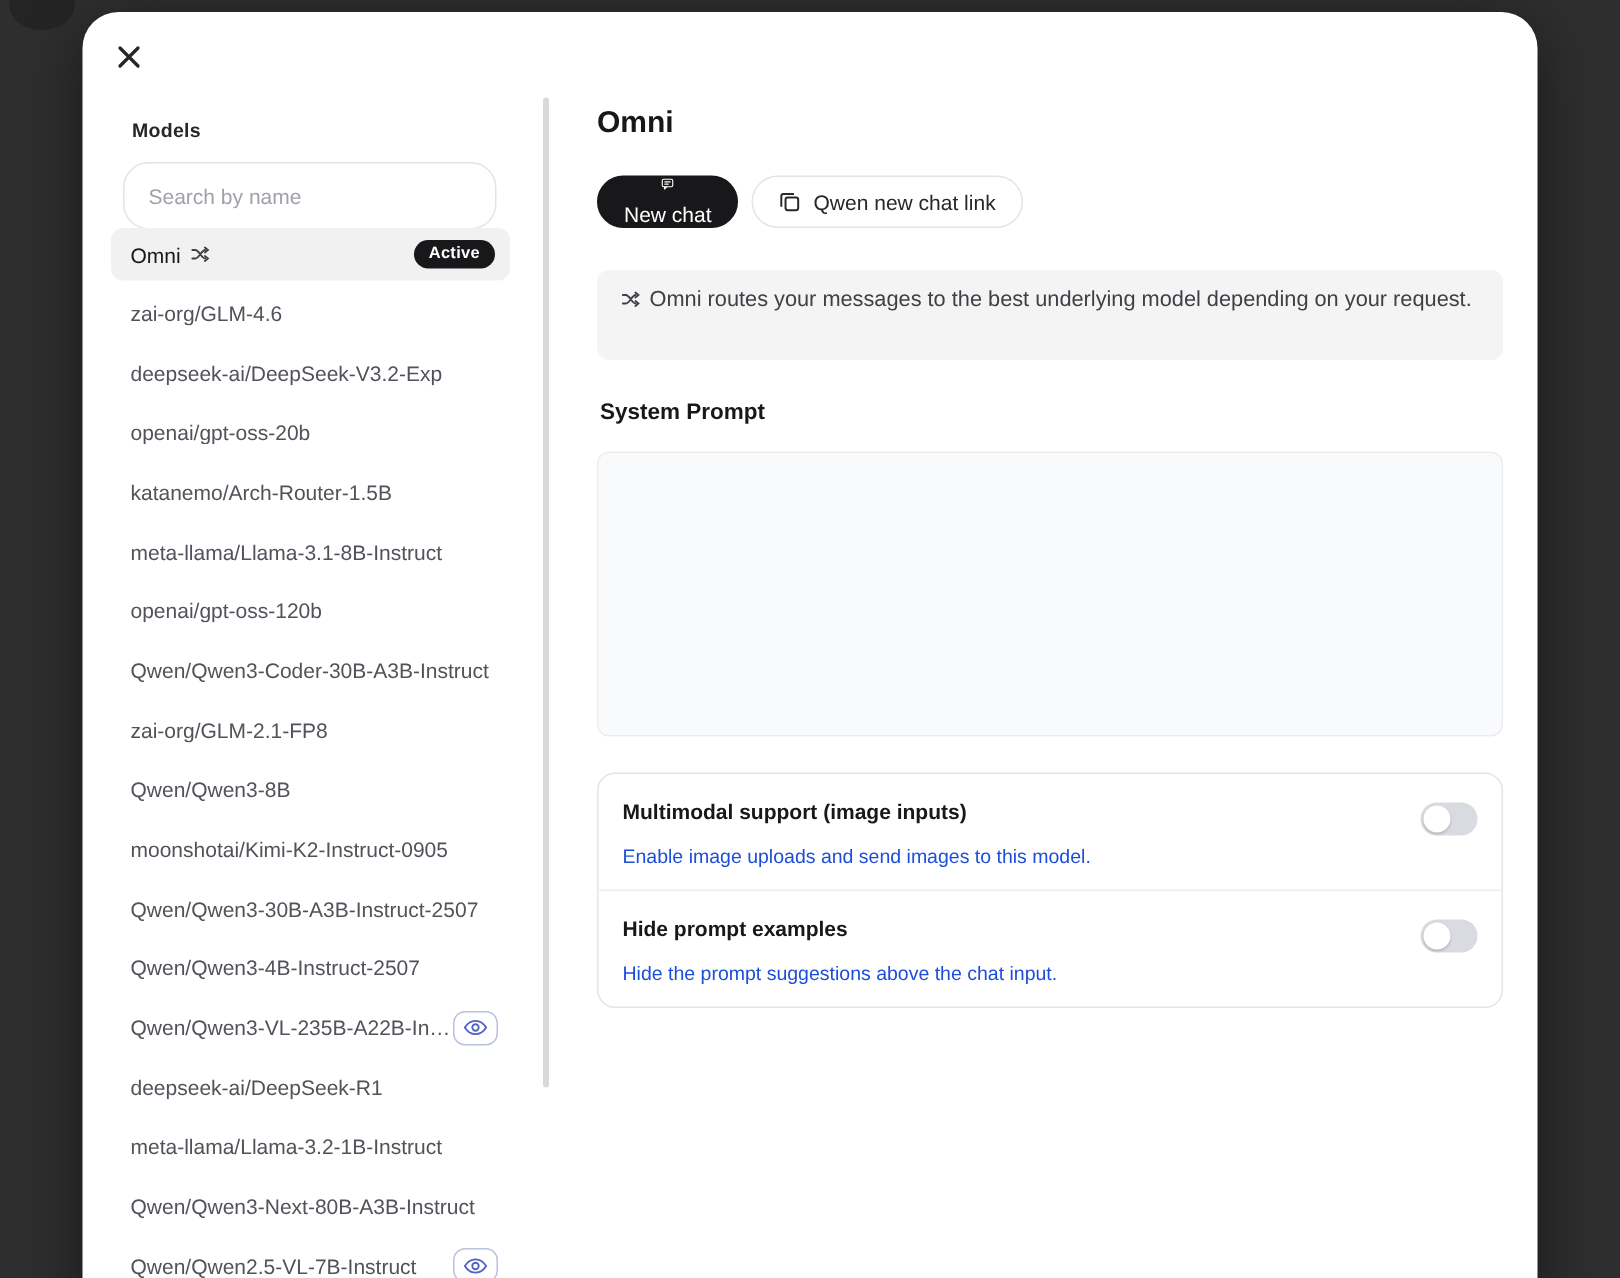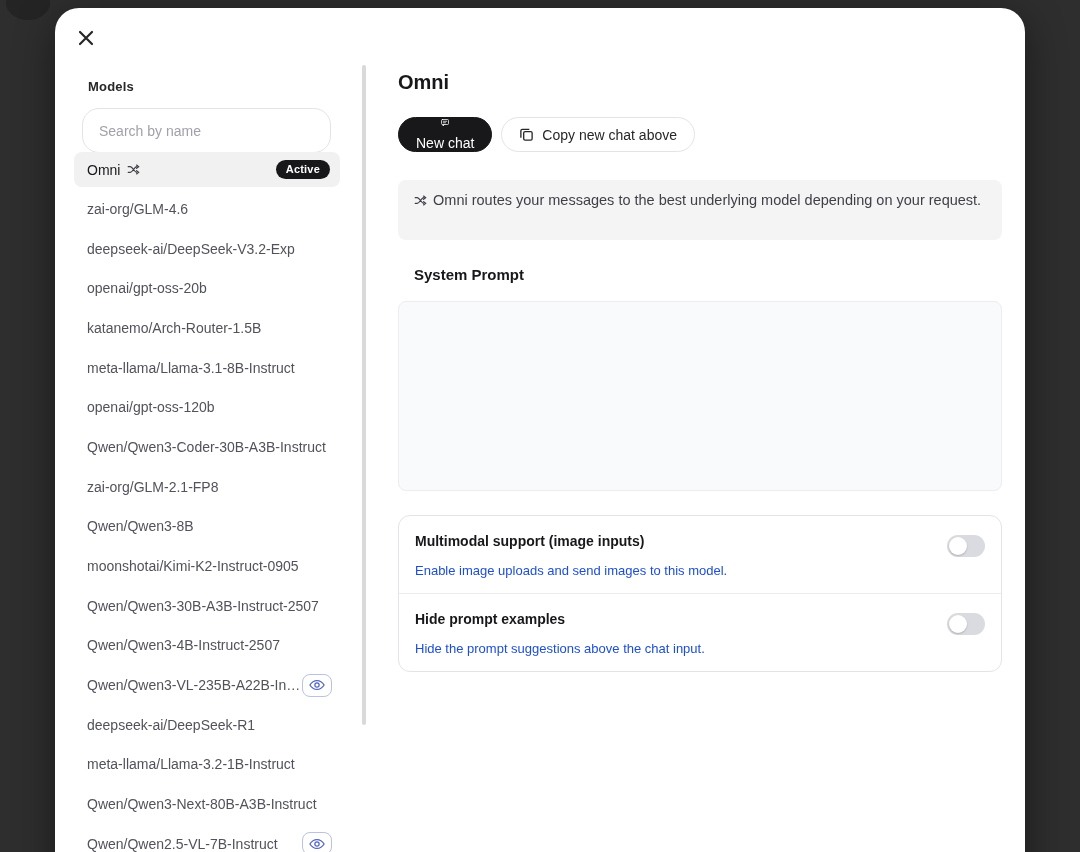--- a/index.html
+++ b/index.html
@@ -78,21 +78,21 @@
     font-family:"Liberation Sans", sans-serif;
   }
   .btn-dark { background:#18181b; color:#fff; border:1px solid #18181b;flex-direction:column; }
   .btn-light { background:#fff; color:#27272a; border:1px solid #e4e4e7; }
   .info-banner {
     position:absolute; left:0; top:172px; width:604px; min-height:60px;
     background:#f4f4f5; border-radius:8px; padding:9px 16px;
     font-size:14.5px; line-height:22px; color:#3f3f46;
   }
   .info-banner .route-icon { margin:0 2px 0 0; vertical-align:-2px; }
-  .section-label { position:absolute; left:16px; top:258px; font-size:15px; font-weight:bold; color:#18181b; }
+  .section-label { position:absolute; left:2px; top:258px; font-size:15px; font-weight:bold; color:#18181b; }
   .system-prompt {
     position:absolute; left:0; top:293px; width:604px; height:190px;
     background:#f9fafb; border:1px solid #ededf0; border-radius:8px;
     resize:none; outline:none; padding:12px 14px; font-size:14px;
     color:#27272a; font-family:"Liberation Sans", sans-serif;
   }
   .settings-card {
     position:absolute; left:0; top:507px; width:604px;
     border:1px solid #e4e4e7; border-radius:12px; background:#fff;
   }
@@ -220,21 +220,21 @@
           <path d="M5.5 6.5 h7 M5.5 9.5 h4.5"></path>
           <path d="M5 13 L5 16 L8 13"></path>
         </svg>
         <span>New chat</span>
       </button>
       <button class="pill-btn btn-light">
         <svg width="15" height="15" viewBox="0 0 16 16" fill="none" stroke="currentColor" stroke-width="1.4" stroke-linejoin="round">
           <rect x="5" y="5" width="9" height="9" rx="1.5"></rect>
           <path d="M11 2.5 H3.5 A1.5 1.5 0 0 0 2 4 V11.5"></path>
         </svg>
-        <span>Copy new chat above</span>
+        <span>Qwen new chat link</span>
       </button>
     </div>
 
     <div class="info-banner">
       <span class="route-icon">
         <svg width="13" height="13" viewBox="0 0 16 16" fill="none" stroke="#3f3f46" stroke-width="1.5" stroke-linecap="round">
           <path d="M1.5 4.5 h2.5 c3 0 5 7 8 7 M1.5 11.5 h2.5 c3 0 5-7 8-7"></path>
           <path d="M11.8 2.5 L14.3 4.5 L11.8 6.5 M11.8 9.5 L14.3 11.5 L11.8 13.5"></path>
         </svg>
       </span>

